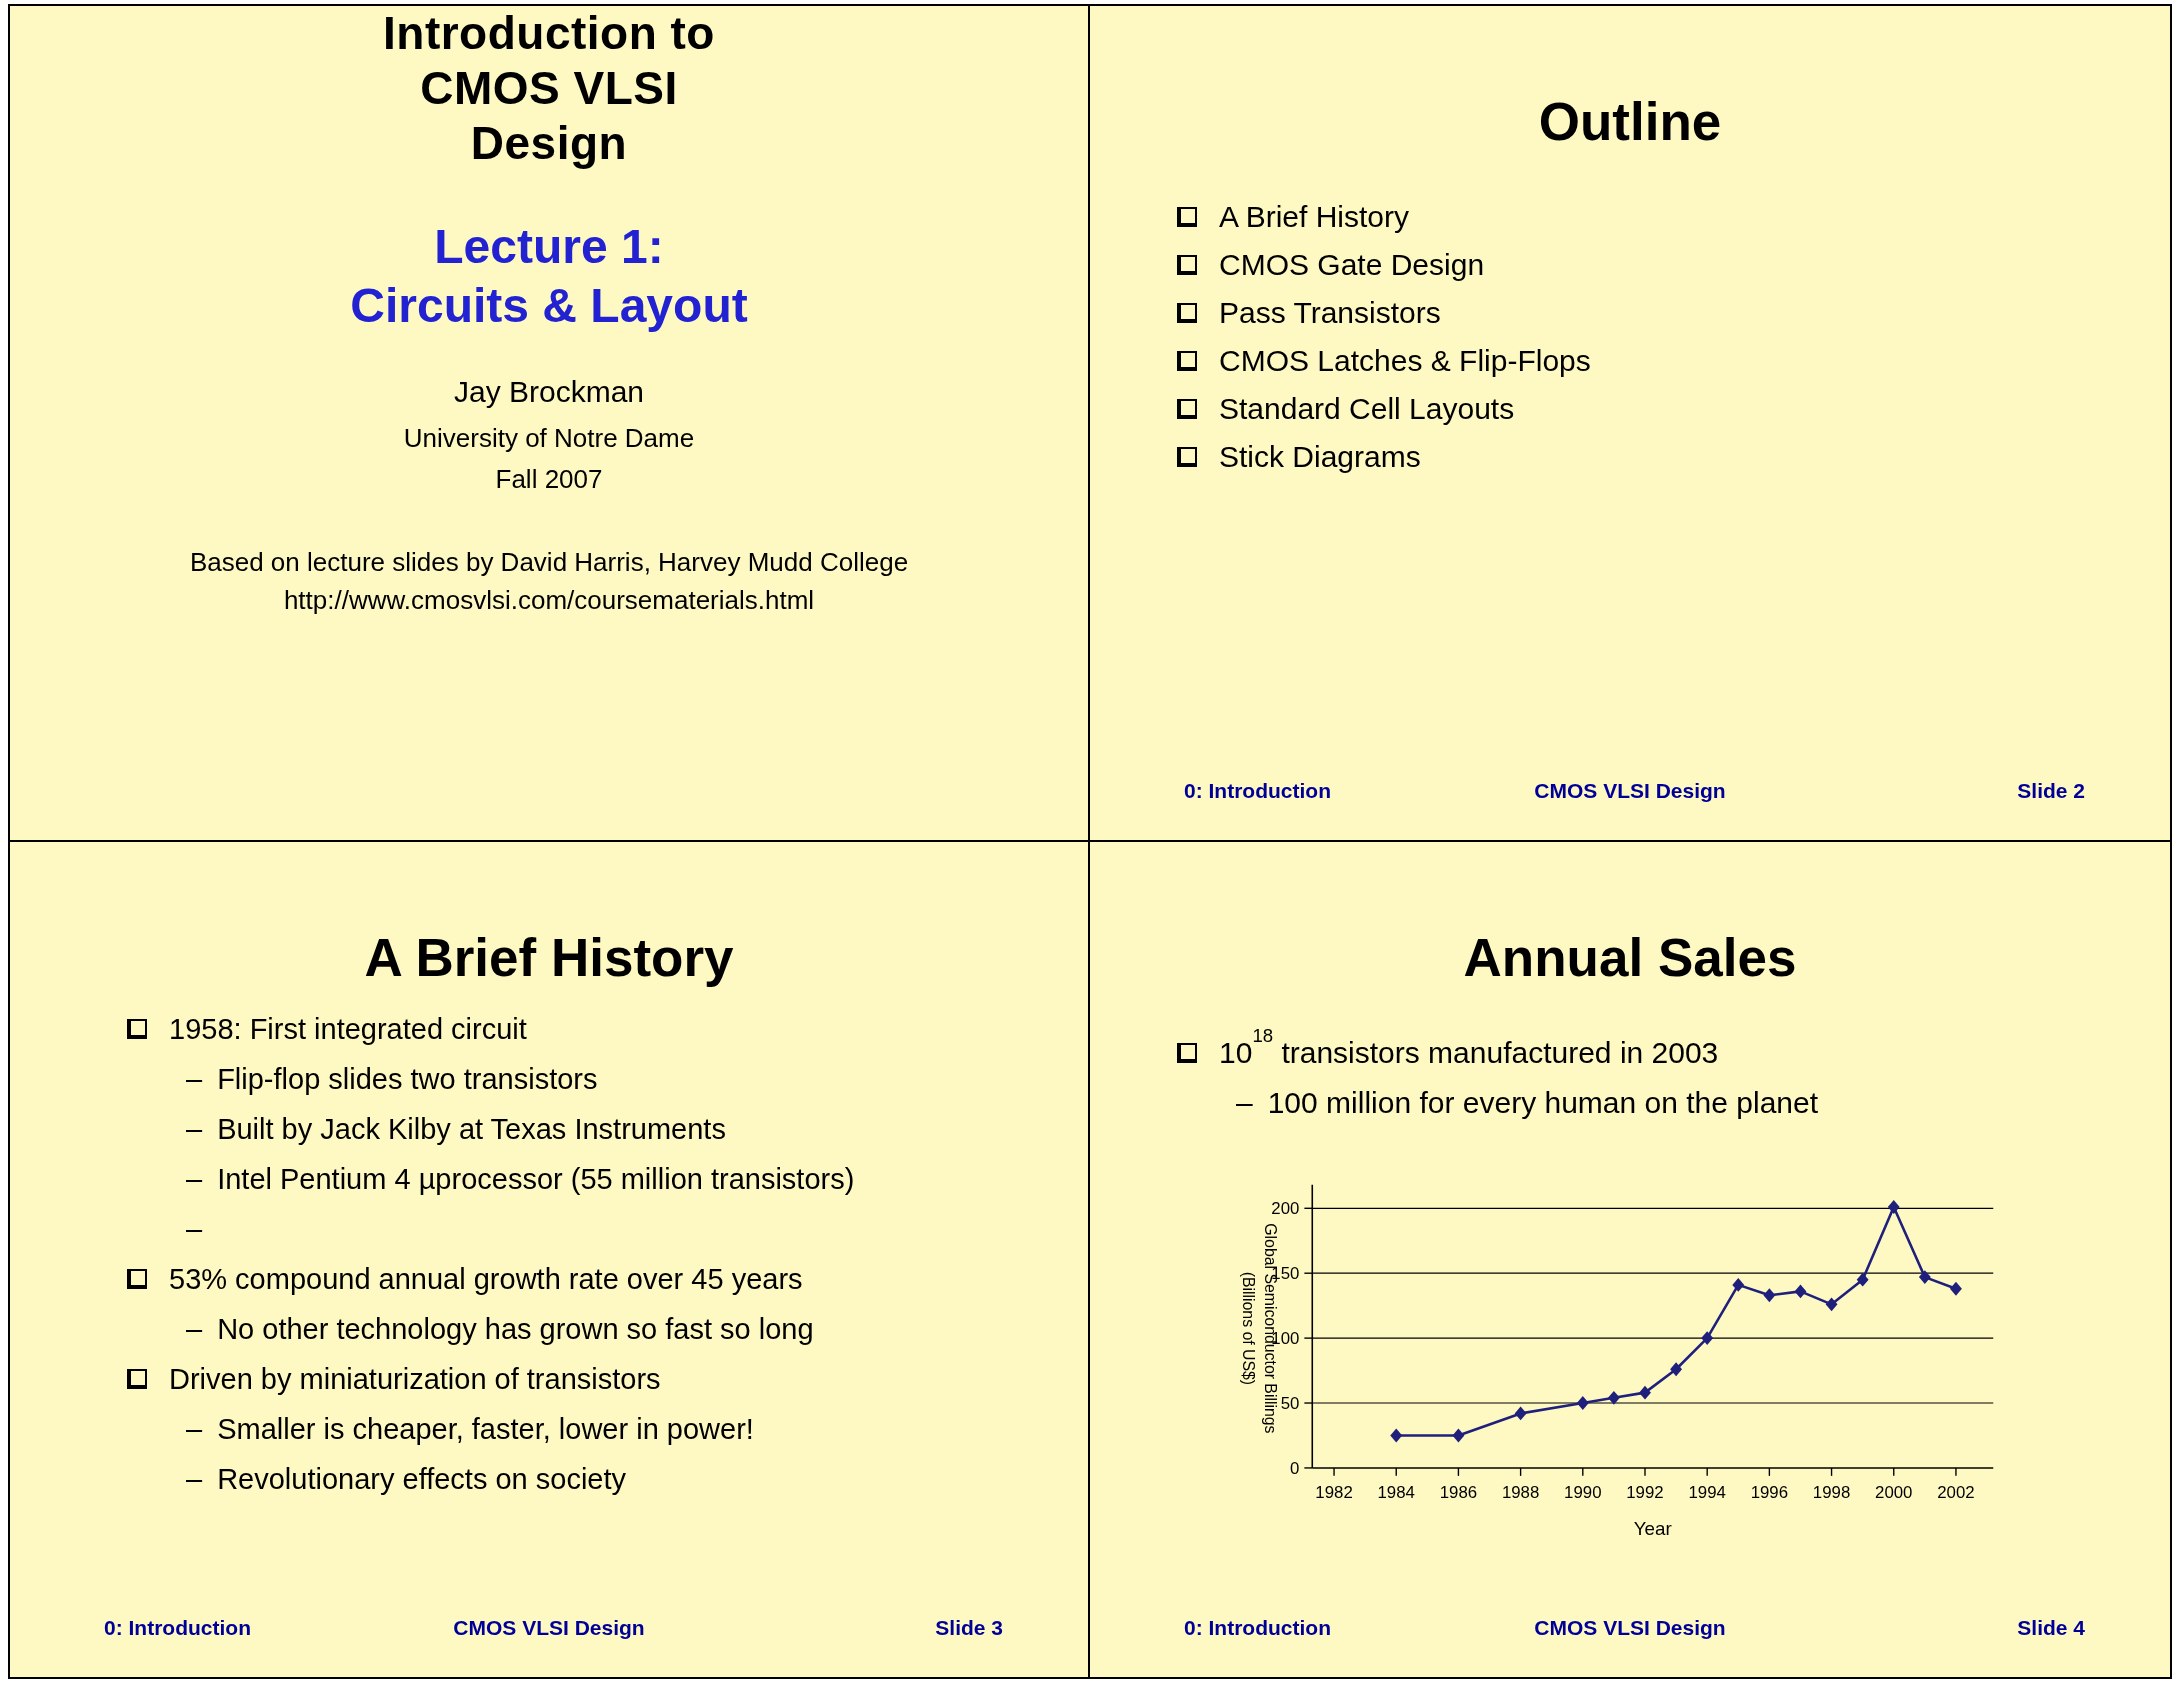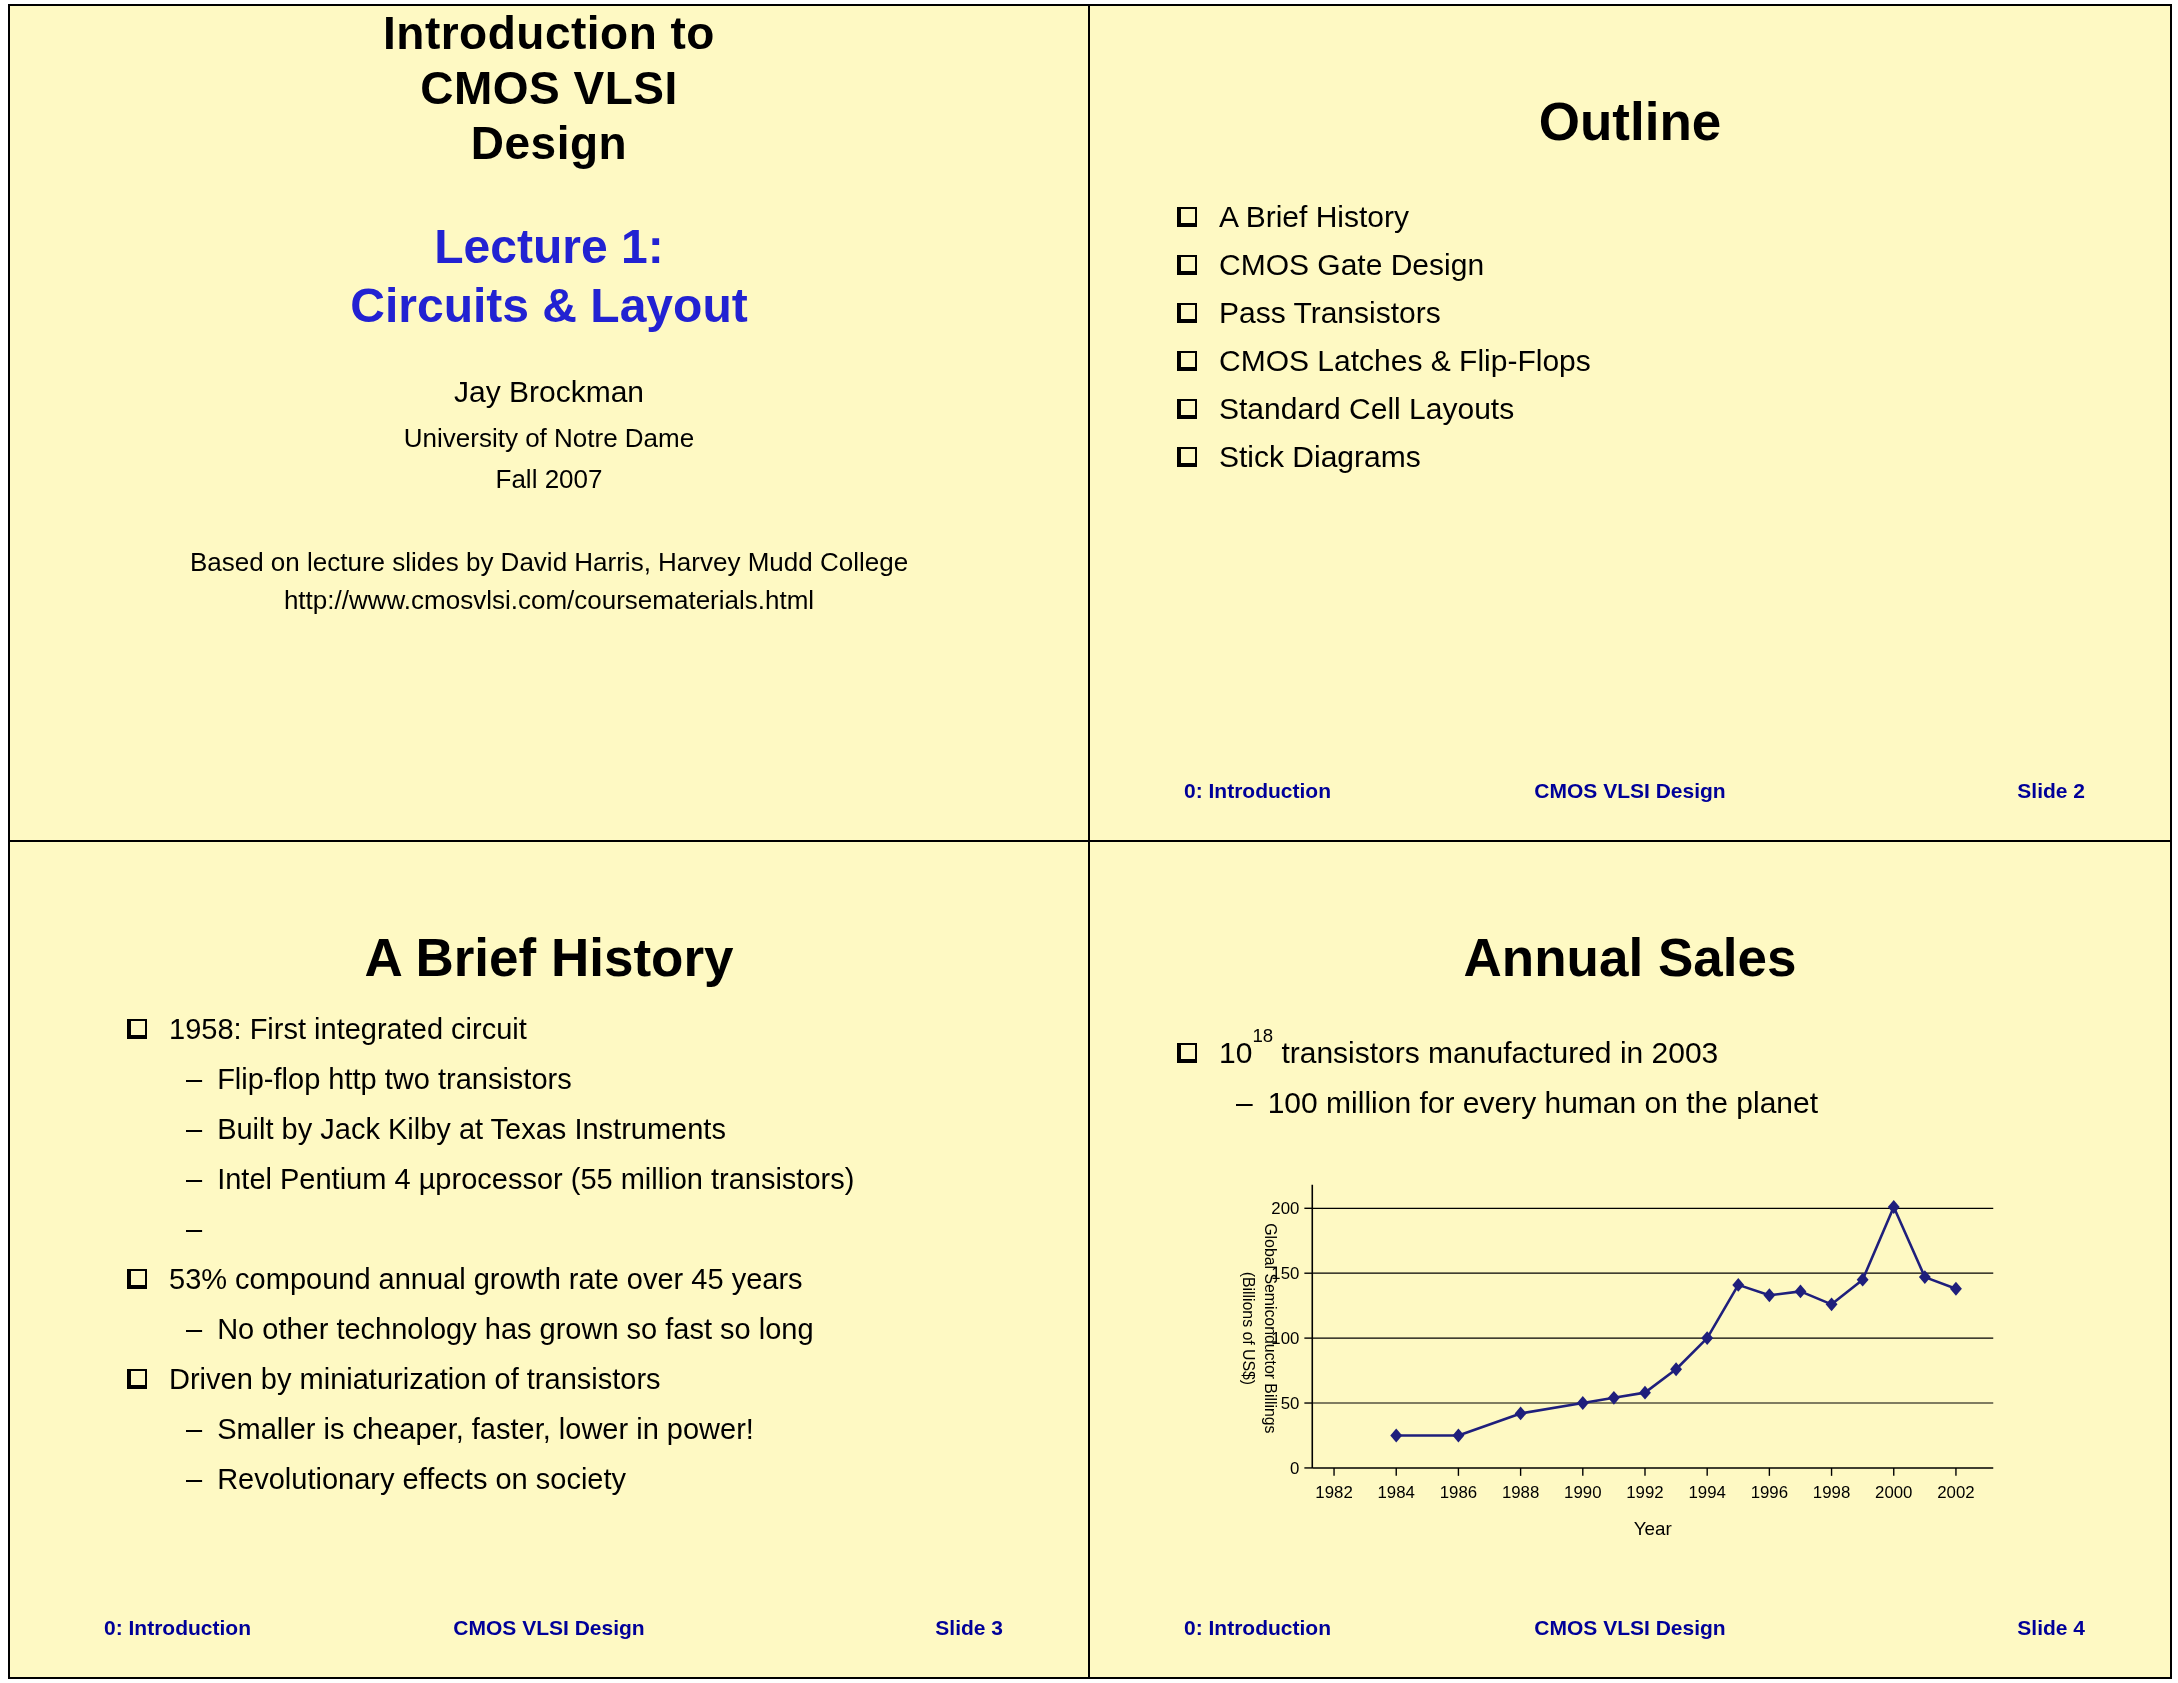--- a/index.html
+++ b/index.html
@@ -112,21 +112,21 @@
 
     <div class="slide bl history">
       <div class="slide-title">A Brief History</div>
       <div class="bullets">
           <div class="b-line l1">
             <span class="sq"></span>
             <span>1958: First integrated circuit</span>
           </div>
           <div class="b-line l2">
             <span class="dash">–</span>
-            <span>Flip-flop http two transistors</span>
+            <span>Flip-flop slides two transistors</span>
           </div>
           <div class="b-line l2">
             <span class="dash">–</span>
             <span>Built by Jack Kilby at Texas Instruments</span>
           </div>
           <div class="b-line l2">
             <span class="dash">–</span>
             <span>Intel Pentium 4 µprocessor (55 million transistors)</span>
           </div>
           <div class="b-line l2">

